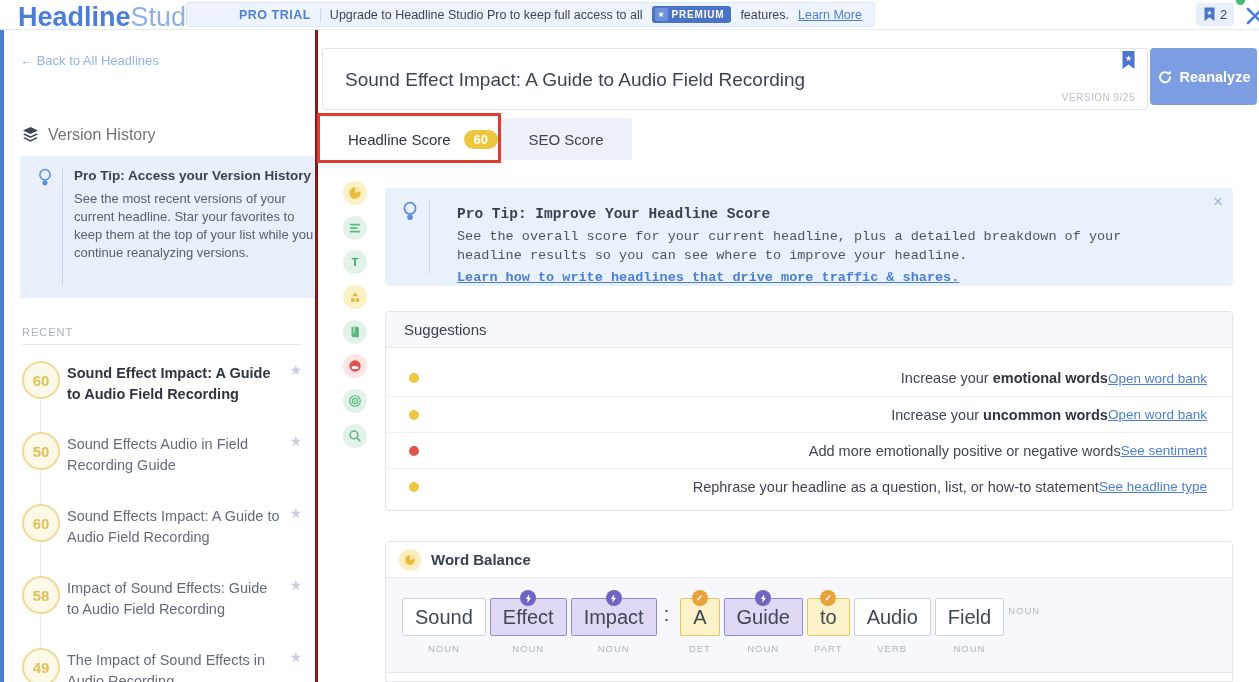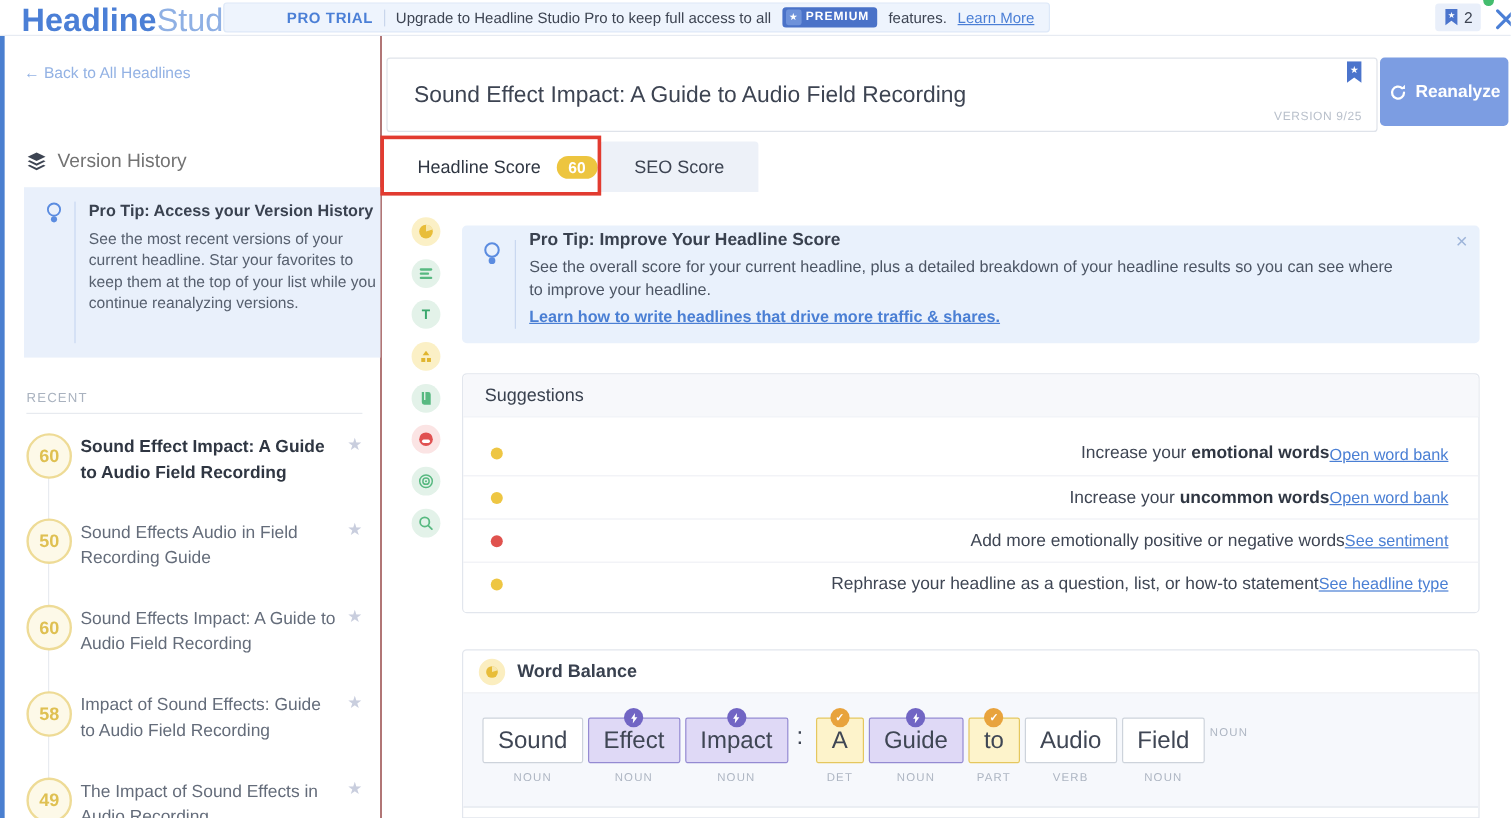--- a/index.html
+++ b/index.html
@@ -30,21 +30,21 @@
               border-radius:3px; cursor:pointer; }
   .bm-count span { font-size:13px; color:#3d4452; }
   .green-dot { position:absolute; left:1236px; top:-4px; width:9px; height:9px;
                border-radius:50%; background:#44bd6e; }
   .corner-x { position:absolute; left:1246px; top:7px; }
 
   
   .blue-edge { position:absolute; left:0; top:30px; width:4px; height:652px;
                background:#4a7fd0; }
   .sidebar { position:absolute; left:4px; top:30px; width:314px; height:652px;
-             background:#fff; border-right:1px solid #7f1d1d; overflow:hidden; }
+             background:#fff; border-right:3px solid #7f1d1d; overflow:hidden; }
   .back-link { position:absolute; left:16px; top:23px; font-size:13px;
                color:#93b2e4; cursor:pointer; }
   .vh-title { position:absolute; left:18px; top:96px; display:flex; gap:9px;
               align-items:flex-start; font-size:16px; color:#737373; }
   .side-protip { position:absolute; left:16px; top:126px; width:332px; height:142px;
                  background:#e9f0fb; border-radius:0; }
   .sp-bulb { position:absolute; left:16px; top:12px; }
   .sp-div { position:absolute; left:42px; top:12px; bottom:12px; width:1px; background:#c9d8f0; }
   .sp-content { margin-left:54px; padding:11px 26px 10px 0; }
   .sp-title { font-weight:700; font-size:13.5px; line-height:17px; color:#3a4250; }
@@ -95,21 +95,21 @@
                display:flex; align-items:center; justify-content:center; cursor:pointer; }
   .ri-yellow { background:#fbf0c6; }
   .ri-green  { background:#e3f2e9; }
   .ri-red    { background:#fbe4e4; }
 
   
   .main-protip { position:absolute; left:385px; top:188px; width:848px; height:98px;
                  background:#e9f1fc; border-radius:4px; }
   .mp-bulb { position:absolute; left:15px; top:13px; }
   .mp-div { position:absolute; left:44px; top:12px; bottom:12px; width:1px; background:#c9d8f0; }
-  .mp-content { margin-left:56px; padding-top:4px; padding-right:60px; }
+  .mp-content { margin-left:72px; padding-top:18px; padding-right:60px;font-family:Liberation Mono, monospace; }
   .mp-title { font-weight:700; font-size:14.5px; color:#39414f; }
   .mp-body { margin-top:5px; font-size:13.5px; line-height:19px; color:#4c5564; max-width:730px; }
   .mp-link { display:inline-block; margin-top:5px; font-size:13.5px; font-weight:700;
              color:#4a7fd4; text-decoration:underline; cursor:pointer; }
   .mp-close { position:absolute; right:10px; top:4px; font-size:17px; color:#9db4d9; cursor:pointer; }
 
   
   .panel { position:absolute; left:385px; width:848px; background:#fff;
            border:1px solid #e2e6ed; border-radius:4px; }
   .panel-header { height:36px; display:flex; align-items:center; padding-left:18px;

